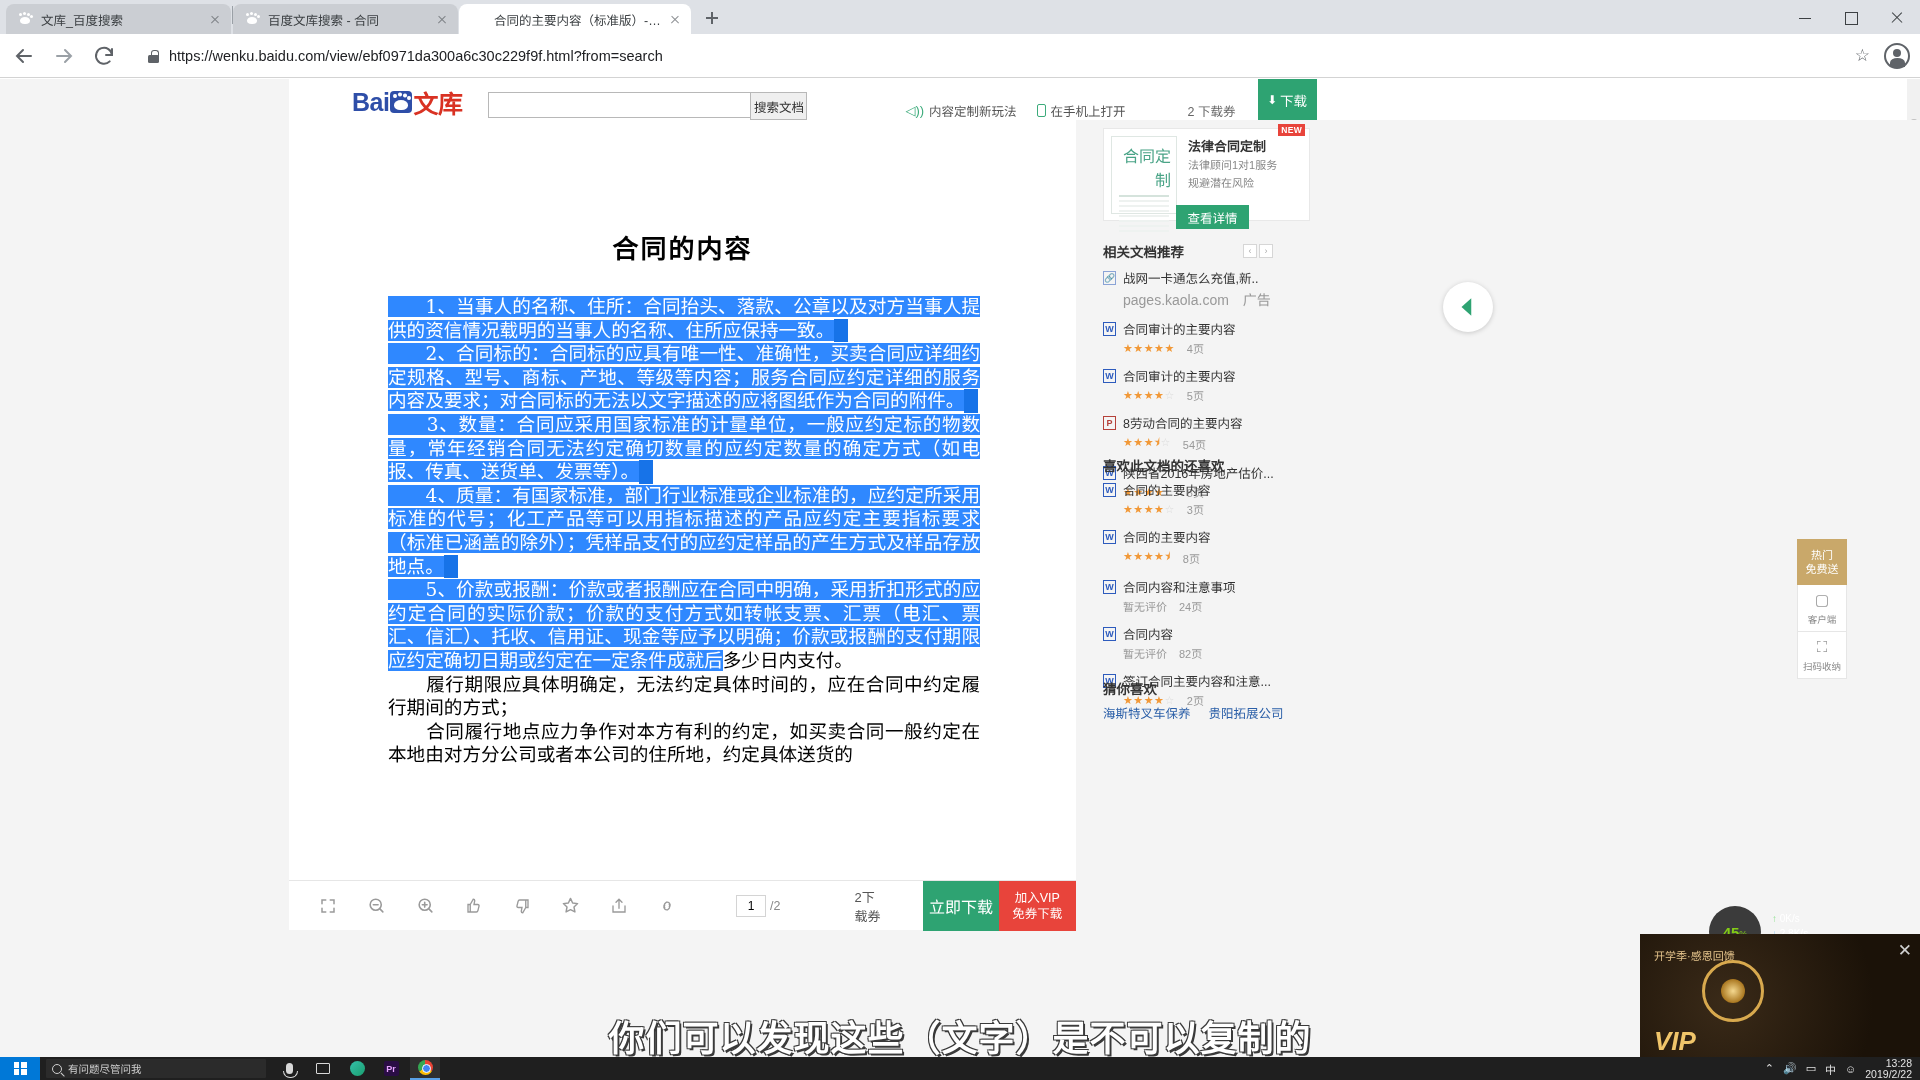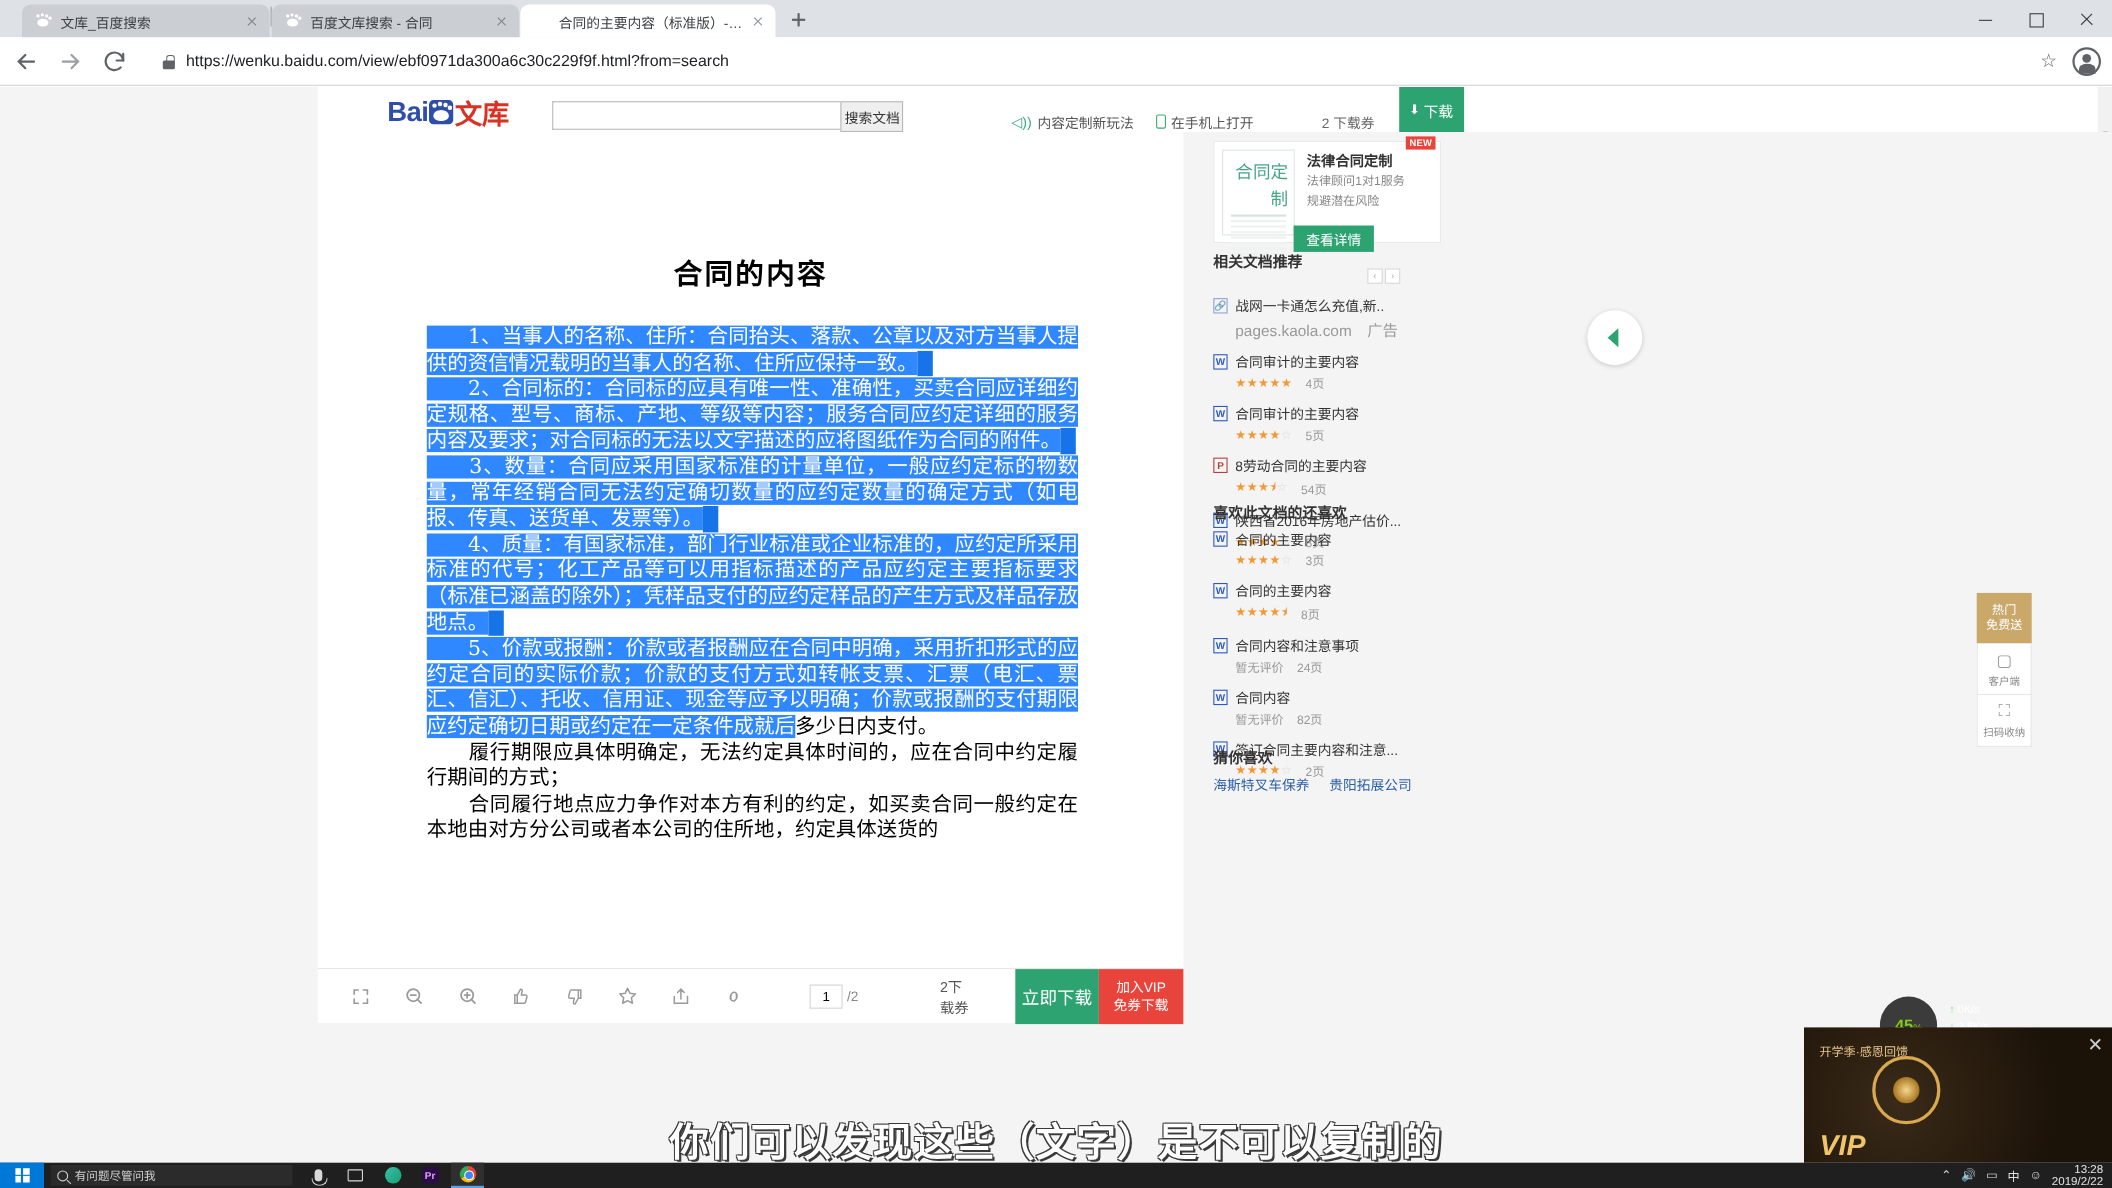--- a/index.html
+++ b/index.html
@@ -8,21 +8,21 @@
     font-family: "Liberation Sans", "DejaVu Sans", sans-serif;
     background: #fff;
   }
   #app { position: relative; width: 1920px; height: 1080px; }
 
   
   .browser-topbar {
     position: absolute; top: 0; left: 0; width: 1920px; height: 34px;
     background: #dee1e6; display: flex; align-items: flex-end;
   }
-  .tabstrip { display: flex; align-items: flex-end; height: 34px; padding-left: 20px; }
+  .tabstrip { display: flex; align-items: flex-end; height: 34px; padding-left: 6px; }
   .tab {
     position: relative; display: flex; align-items: center;
     height: 30px; width: 225px; padding: 0 8px 0 11px;
     border-radius: 8px 8px 0 0; margin-right: 1px;
     font-size: 13px; color: #3c4043; cursor: default;
   }
   .tab.inactive { background: #cbced3; }
   .tab.active { background: #ffffff; width: 232px; }
   .tab-favicon {
     width: 16px; height: 16px; flex: 0 0 16px; margin-right: 8px;
@@ -142,21 +142,21 @@
   .logo-du::before {
     content:""; position:absolute; left:4px; top:9px; width:14px; height:10px;
     background:#fff; border-radius:50% 50% 44% 44%;
   }
   .logo-du::after {
     content:""; position:absolute; left:3px; top:3px; width:3.5px; height:4px;
     background:#fff; border-radius:50%;
     box-shadow: 5px -1.5px 0 #fff, 10px -0.5px 0 #fff, 14px 2px 0 #fff;
   }
   .logo-wenku { color: #d93223; }
-  .search-wrap { margin-left: 40px; display: flex; }
+  .search-wrap { margin-left: 26px; display: flex; }
   .search-input {
     width: 262px; height: 26px; border: 1px solid #b8b8b8; border-right: none;
     background: #fff; outline: none; font-size: 13px; padding: 0 6px;
     font-family: "Liberation Sans", sans-serif;
   }
   .search-btn {
     width: 57px; height: 28px; background: #efefef; border: 1px solid #b8b8b8;
     font-size: 12.5px; color: #333; cursor: pointer;
     font-family: "Liberation Sans", sans-serif;
   }
@@ -606,21 +606,21 @@
         </div>
         <div class="ad-right">
           <div class="ad-new">NEW</div>
           <div class="ad-title">法律合同定制</div>
           <div class="ad-sub">法律顾问1对1服务</div>
           <div class="ad-sub">规避潜在风险</div>
         </div>
         <div class="ad-btn">查看详情</div>
       </div>
 
-      <div class="sec-title" style="left:27px; top:107px;text-align:right;">相关文档推荐</div>
+      <div class="sec-title" style="left:27px; top:121px;text-align:right;">相关文档推荐</div>
       <div class="pager" style="left:167px; top:124px;">
         <span class="pg-arrow">‹</span>
         <span class="pg-arrow">›</span>
       </div>
 
       <div class="doc-list" style="top:148px;">
         <div class="doc-item">
           <div class="doc-row1">
             <span class="ftype link">🔗</span>
             <span class="doc-name">战网一卡通怎么充值,新..</span>

